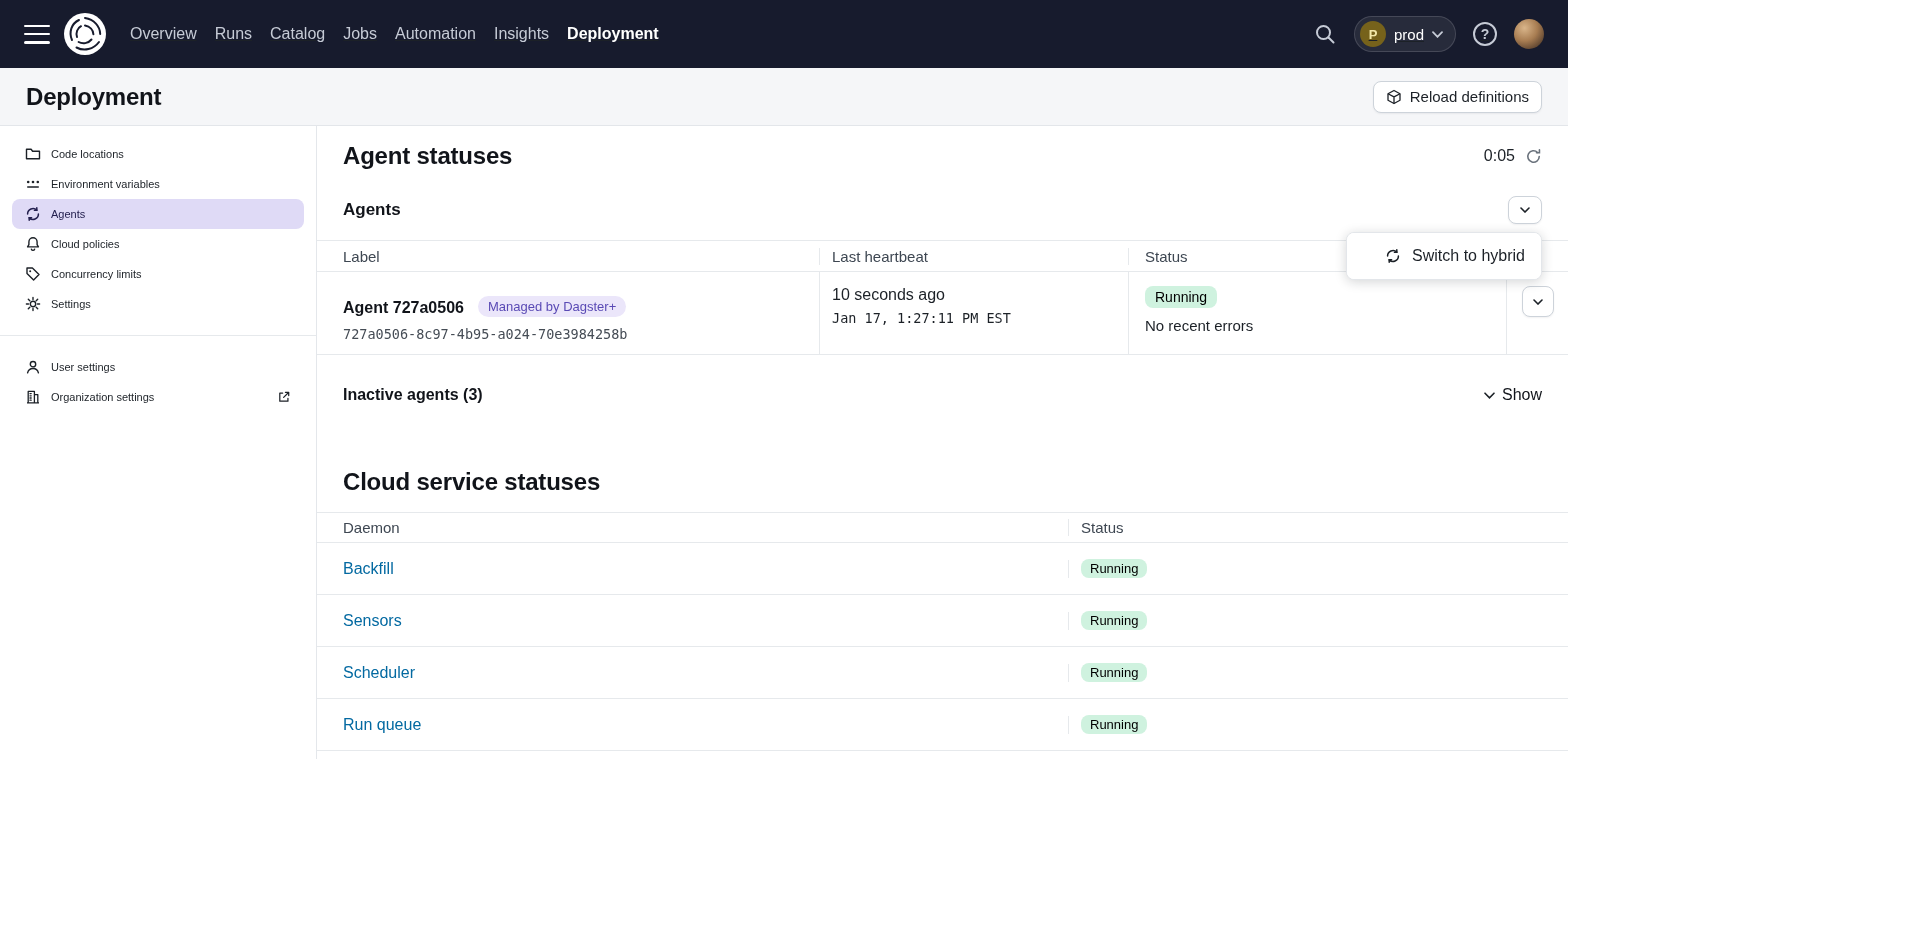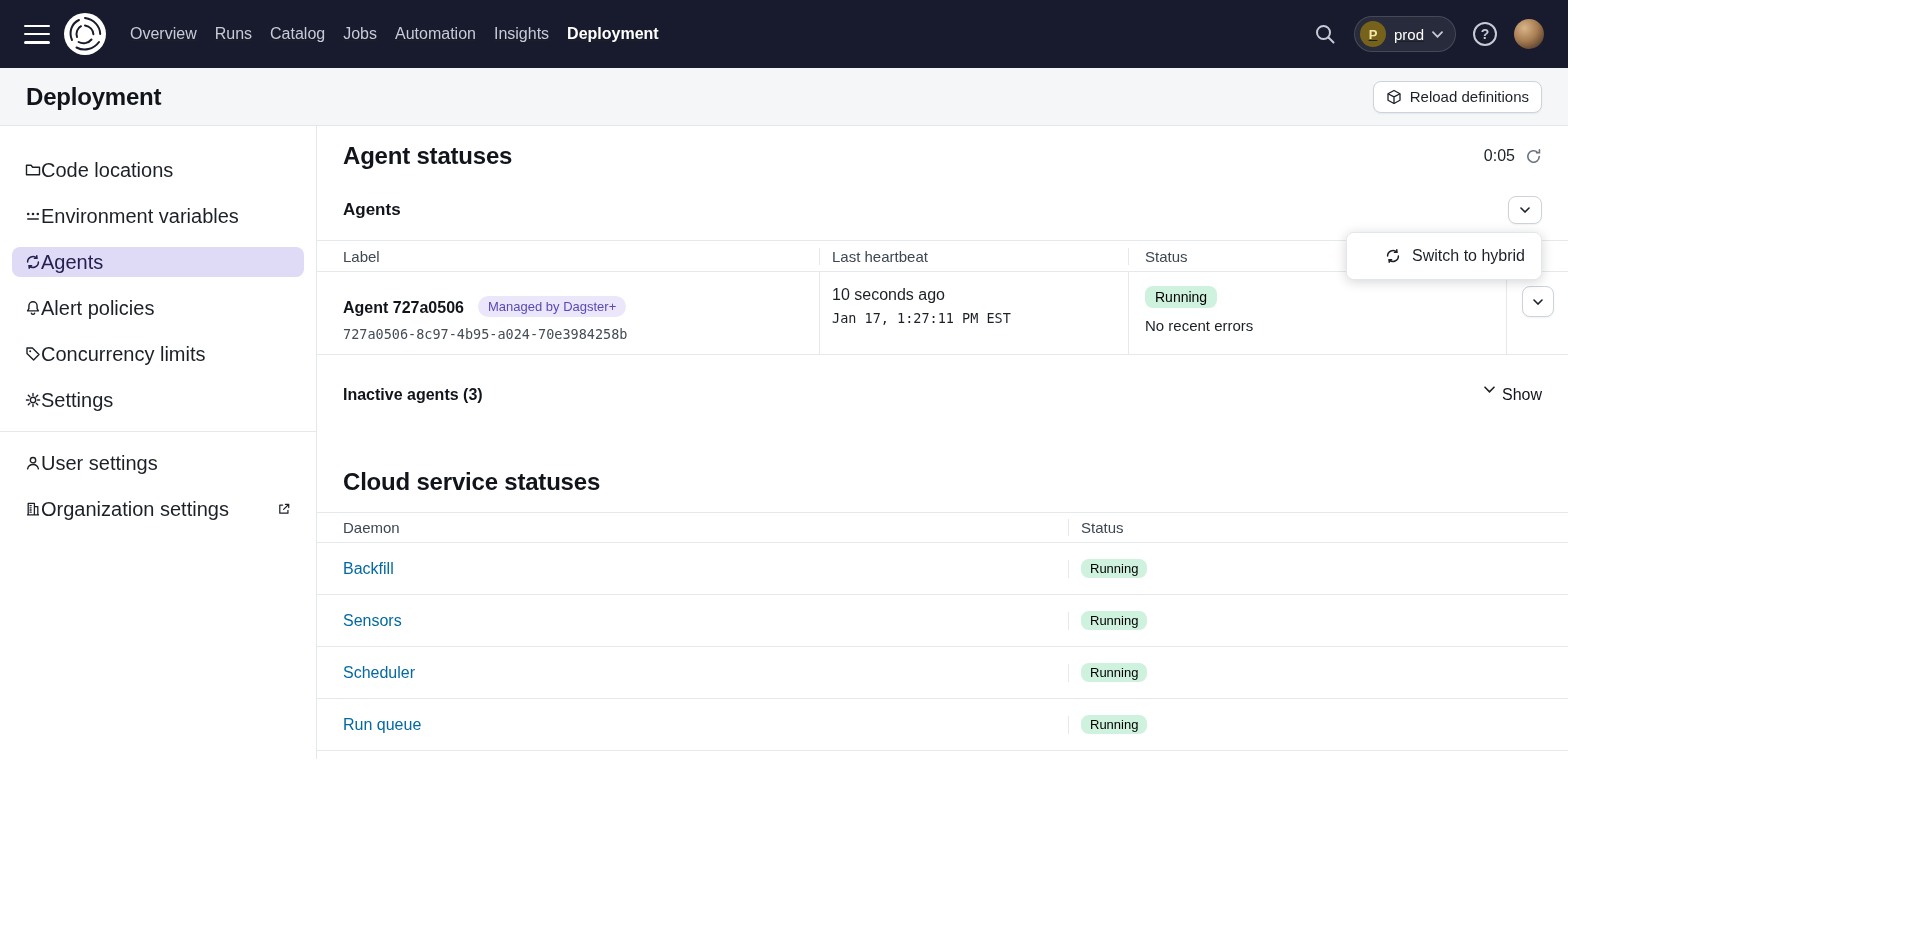--- a/index.html
+++ b/index.html
@@ -34,22 +34,22 @@
   .page-header { display:flex; align-items:center; justify-content:space-between; height:58px;
     background:#F5F6F8; border-bottom:1px solid #E3E6EA; padding:0 26px; }
   .page-title { font-size:24px; font-weight:700; color:#11141A; letter-spacing:-0.2px; }
   .reload-btn { display:flex; align-items:center; gap:8px; height:32px; padding:0 12px; background:#fff;
     border:1px solid #CDD3DA; border-radius:8px; font-size:15px; color:#1C2127;
     box-shadow:0 1px 2px rgba(16,22,26,0.06); cursor:pointer; font-family:inherit; }
 
   
   .body-row { display:flex; height:633px; }
   .sidebar { width:317px; flex-shrink:0; border-right:1px solid #E4E7EB; padding-top:13px; background:#fff; }
-  .side-item { display:flex; align-items:center; height:30px; margin:16px 12px; padding:0 13px;
-    border-radius:8px; font-size:20px; color:#1C2127; cursor:pointer; }
+  .side-item { display:flex; align-items:center; gap:10px; height:30px; margin:0 12px; padding:0 13px;
+    border-radius:8px; font-size:11px; color:#1C2127; cursor:pointer; }
   .side-item.selected { background:#DFDAF6; color:#24204F; }
   .side-item .grow { flex:1; }
   .side-divider { height:1px; background:#E6E9EC; margin:16px 0; }
 
   .main { flex:1; position:relative; overflow:hidden; }
   .section-head { display:flex; align-items:center; justify-content:space-between; margin:14px 26px 0; height:32px; }
   .h-title { font-size:24px; font-weight:700; color:#11141A; letter-spacing:-0.2px; }
   .countdown { display:flex; align-items:center; gap:10px; font-size:16px; color:#1C2127; }
   .agents-row { display:flex; align-items:center; justify-content:space-between; margin:24px 26px 0; height:28px; }
   .sub-title { font-size:17px; font-weight:700; color:#11141A; }
@@ -74,21 +74,21 @@
   .status-note { font-size:15px; margin-top:9px; }
   .row-caret { margin:14px 0 0 15px; width:32px; height:31px; }
 
   .badge { display:inline-flex; align-items:center; border-radius:12px; font-size:13px; padding:3px 10px; }
   .badge-purple { background:#EBE6FA; color:#5A4AB5; margin-left:14px; position:relative; top:-2px;margin-top:12px; }
   .badge-green { background:#CFF2DF; color:#000000; border-radius:8px; font-size:14px; }
   .badge-green.sm { font-size:13px; padding:2px 9px; }
 
   .inactive-row { display:flex; align-items:center; justify-content:space-between; margin:28px 26px 0; height:24px; }
   .inactive-label { font-size:16px; font-weight:700; color:#11141A; }
-  .show-link { display:flex; gap:7px; font-size:16px; color:#11141A; cursor:pointer; }
+  .show-link { display:flex; align-items:center; gap:7px; font-size:16px; color:#11141A; cursor:pointer; }
 
   .cloud-title { margin:61px 26px 0; }
   .cloud .hrow { height:30px; align-items:center; }
   .cloud .c1 { width:752px; padding-left:26px; border-right:1px solid #E6E9EC; }
   .cloud .c2 { flex:1; padding-left:12px; }
   .cloud .brow { height:52px; align-items:center; }
   .daemon-label { font-size:16px; color:#0369a1; }
 
   
   .menu { position:absolute; top:106px; right:26px; width:196px; background:#fff; border:1px solid #E3E6EA;
@@ -184,21 +184,21 @@
           <path d="M4.2 14.2v-2.4h2.4"></path>
           <path d="M11.8 1.8v2.4H9.4"></path>
         </svg>
         <span>Agents</span>
       </div>
       <div class="side-item">
         <svg width="16" height="16" viewBox="0 0 16 16" fill="none" stroke="#1C2127" stroke-width="1.4" stroke-linejoin="round">
           <path d="M8 1.8a4.1 4.1 0 0 1 4.1 4.1v2.7l1.3 2.3H2.6l1.3-2.3V5.9A4.1 4.1 0 0 1 8 1.8z"></path>
           <path d="M6.4 13.2a1.7 1.7 0 0 0 3.2 0" stroke-linecap="round"></path>
         </svg>
-        <span>Alert policies</span>
+        <span>Cloud policies</span>
       </div>
       <div class="side-item">
         <svg width="16" height="16" viewBox="0 0 16 16" fill="none" stroke="#1C2127" stroke-width="1.4" stroke-linejoin="round">
           <path d="M2 2h5.4L14 8.6 8.6 14 2 7.4z"></path>
           <circle cx="5.2" cy="5.2" r="1" fill="#1C2127" stroke="none"></circle>
         </svg>
         <span>Concurrency limits</span>
       </div>
       <div class="side-item">
         <svg width="16" height="16" viewBox="0 0 16 16" fill="none" stroke="#1C2127" stroke-width="1.4" stroke-linecap="round">

